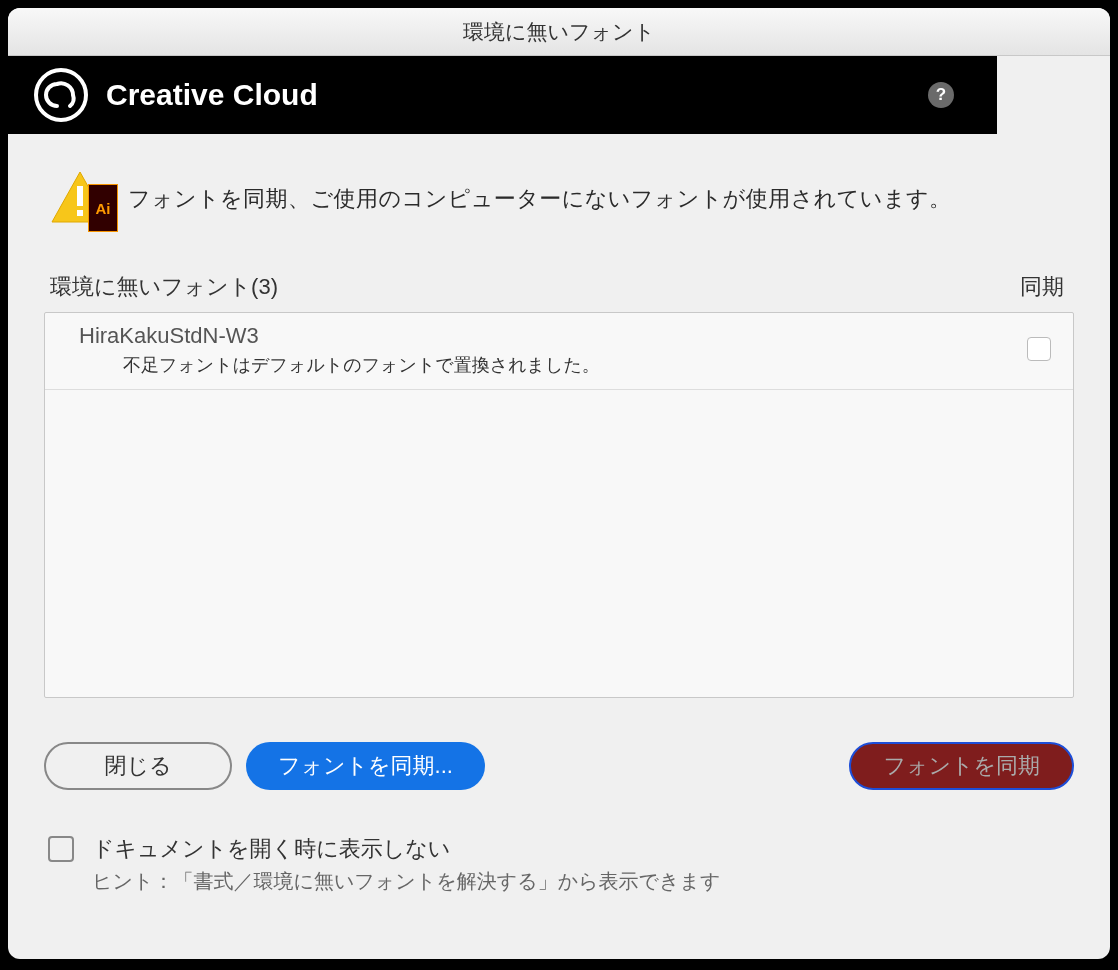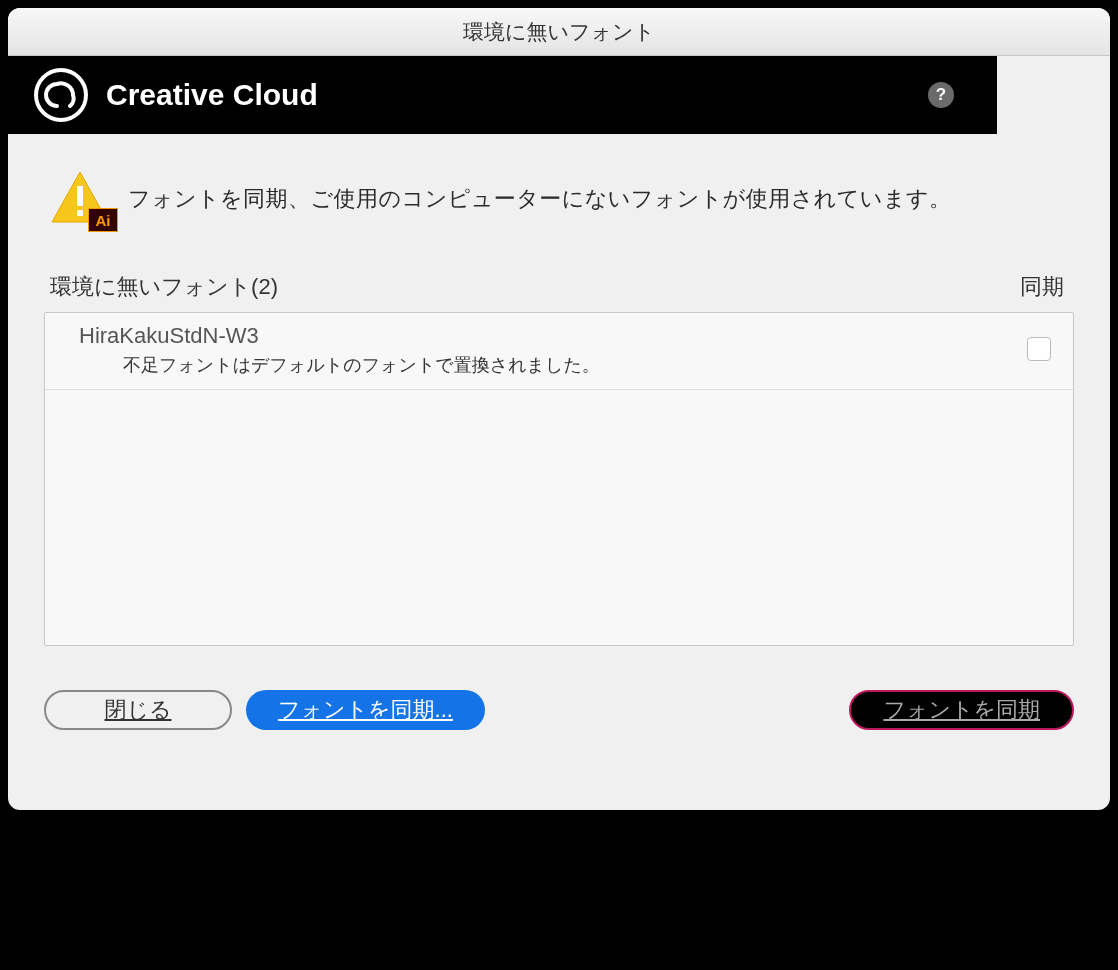--- a/index.html
+++ b/index.html
@@ -95,21 +95,21 @@
     .warning-triangle {
       position: absolute;
       left: 0;
       top: 0;
     }
     .ai-badge {
       position: absolute;
       right: -2px;
       bottom: -4px;
       width: 30px;
-      height: 24px;
+      height: 48px;
       background: #310000;
       border: 1px solid #f79500;
       color: #ff9a00;
       font-size: 15px;
       font-weight: bold;
       display: flex;
       align-items: center;
       justify-content: center;
       font-family: sans-serif;
     }
@@ -121,21 +121,21 @@
     .columns-header {
       display: flex;
       justify-content: space-between;
       font-size: 22px;
       color: #333;
       padding: 0 10px 10px 6px;
     }
     .font-list {
       border: 1px solid #c8c8c8;
       background: #f8f8f8;
-      height: 334px;
+      height: 386px;
       overflow: auto;
       border-radius: 2px;
     }
     .font-row {
       border-bottom: 1px solid #ddd;
       padding: 10px 18px 12px 34px;
       display: flex;
       align-items: flex-start;
     }
     .font-row-text {
@@ -162,48 +162,47 @@
       cursor: pointer;
     }
     .button-row {
       display: flex;
       align-items: center;
       gap: 14px;
       margin-top: 44px;
       margin-bottom: 44px;
     }
     .btn {
-      height: 40px;
+      height: 48px;
       border-radius: 24px;
       font-size: 22px;
       padding: 0 32px;
       cursor: pointer;
       display: inline-flex;
       align-items: center;
       justify-content: center;
       border: none;
       white-space: nowrap;
-      text-decoration: underline;
     }
     .btn-outline {
       background: transparent;
       border: 2px solid #888;
       color: #333;
       min-width: 188px;
     }
     .btn-primary {
       background: #1473e6;
       color: #fff;
       min-width: 236px;
       font-weight: 500;
     }
     .btn-disabled {
-      background: #000000;
+      background: #7f1d1d;
       color: #aaa;
-      border: 2px solid #be185d;
+      border: 2px solid #1d4ed8;
       cursor: default;
       min-width: 218px;
     }
     .spacer {
       flex: 1;
     }
     .dont-show-row {
       display: flex;
       align-items: flex-start;
       gap: 18px;
@@ -261,36 +260,43 @@
           <path d="M30 2 L58 52 L2 52 Z" fill="#f7c61a" stroke="#e0a800" stroke-width="1"></path>
           <rect x="27" y="16" width="6" height="20" fill="#fff"></rect>
           <rect x="27" y="40" width="6" height="6" fill="#fff"></rect>
         </svg>
         <span class="ai-badge">Ai</span>
       </div>
       <span class="warning-text">フォントを同期、ご使用のコンピューターにないフォントが使用されています。</span>
     </div>
 
     <div class="columns-header">
-      <span>環境に無いフォント(2)</span>
+      <span>環境に無いフォント(3)</span>
       <span>同期</span>
     </div>
 
     <div class="font-list">
       <div class="font-row">
         <div class="font-row-text">
           <div class="font-name">HiraKakuStdN-W3</div>
           <div class="font-message">不足フォントはデフォルトのフォントで置換されました。</div>
         </div>
         <div class="sync-checkbox"></div>
       </div>
     </div>
 
     <div class="button-row">
       <button class="btn btn-outline">閉じる</button>
       <button class="btn btn-primary">フォントを同期...</button>
       <span class="spacer"></span>
       <button class="btn btn-disabled">フォントを同期</button>
     </div>
 
+    <div class="dont-show-row">
+      <div class="dont-show-checkbox"></div>
+      <div>
+        <div class="dont-show-text">ドキュメントを開く時に表示しない</div>
+        <div class="hint-text">ヒント：「書式／環境に無いフォントを解決する」から表示できます</div>
+      </div>
+    </div>
 
   </div>
 </div>
 
 </body></html>

